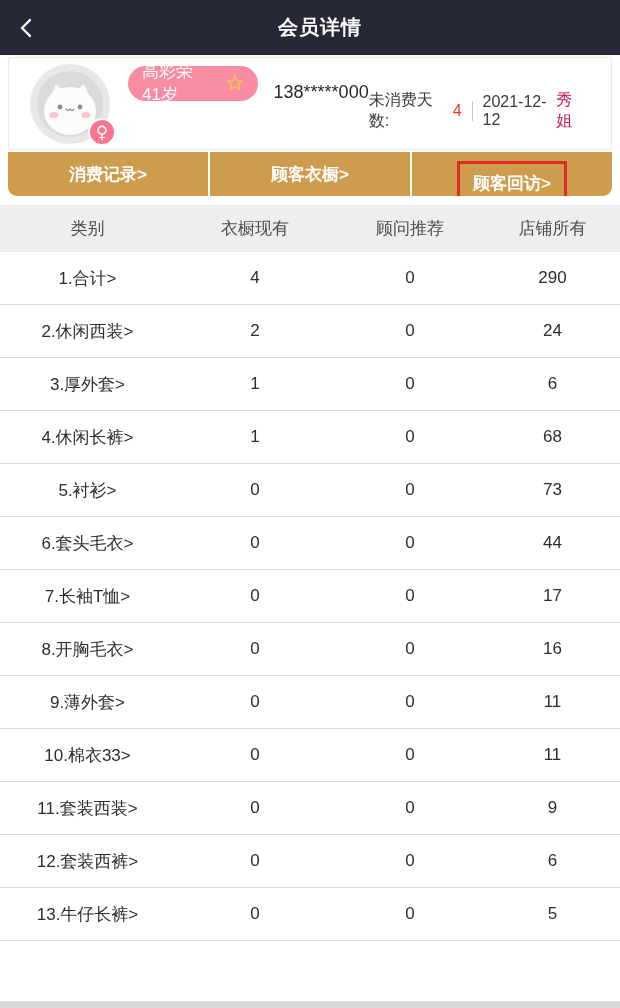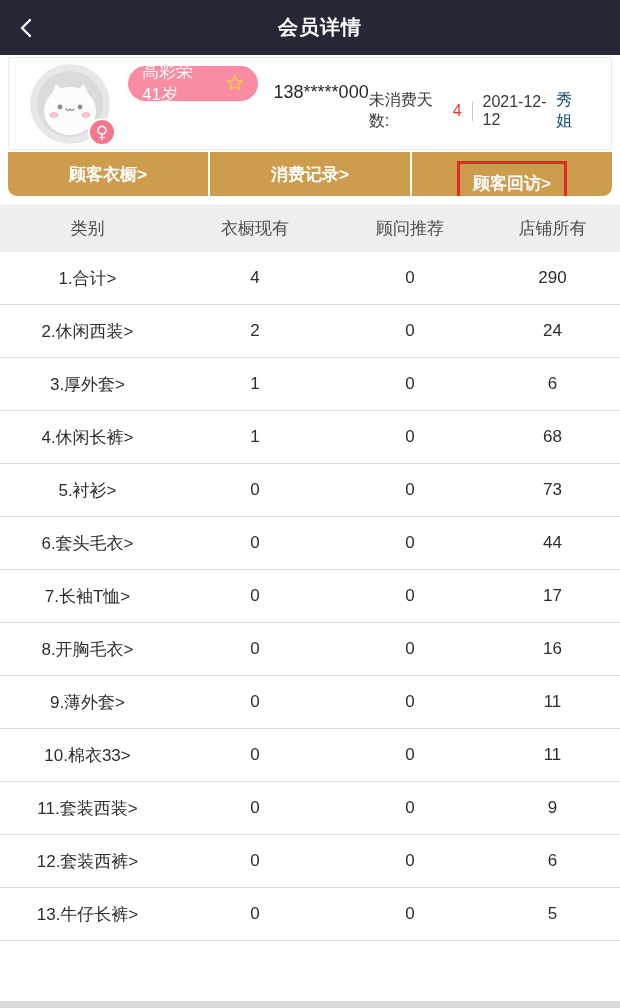--- a/index.html
+++ b/index.html
@@ -22,21 +22,21 @@
     background:var(--pink_dark,#F9758D); border:2px solid #fff; color:#fff;
     font-family:"DejaVu Sans",sans-serif; font-size:17px; line-height:24px; text-align:center; font-weight:bold; }
   .info { flex:1; margin-left:18px; display:flex; height:80px; justify-content:center; }
   .line1 { display:flex; align-items:center; height:35px; margin-top:2px; }
   .pill { display:inline-flex; align-items:center; gap:10px; background:var(--pink,#F98CA2); color:#fff;
     border-radius:18px; height:35px; padding:0 14px 0 14px; font-size:17px; }
   .phone { margin-left:16px; font-size:18px; color:#262626;margin-top:19px; }
   .line2 { display:flex; align-items:center; margin-top:14px; font-size:16px; color:#3a3a3a; padding-right:26px; }
   .red-num { color:var(--red_text,#E8392B); margin-left:8px; }
   .vdiv { display:inline-block; width:1px; height:20px; background:#c9c9c9; margin:0 10px; }
-  .advisor { margin-left:auto; color:#0c4a6e; }
+  .advisor { margin-left:auto; color:#be185d; }
 
   
   .btnbar { margin:0 8px; height:44px; flex:0 0 44px; background:var(--gold,#CE9C4D);
     border-radius:0 0 9px 9px; display:flex; overflow:visible; }
   .action-btn { flex:1; background:none; border:none; color:#fff; font-size:17px; font-weight:bold;
     display:flex; align-items:center; justify-content:center; cursor:pointer;
     font-family:"Liberation Sans","DejaVu Sans",sans-serif; }
   .action-btn + .action-btn { border-left:2px solid #fff; }
   .hl-box { display:inline-block; border:3px solid var(--red_highlight,#E12A26);
     padding:8px 13px; margin-top:18px; }
@@ -100,24 +100,24 @@
         <span class="red-num">4</span>
         <span class="vdiv"></span>
         <span>2021-12-12</span>
         <span class="advisor">秀姐</span>
       </div>
     </div>
   </section>
 
   <nav class="btnbar">
     <button class="action-btn">
+      <span>消费记录&gt;</span>
+    </button>
+    <button class="action-btn">
       <span>顾客衣橱&gt;</span>
-    </button>
-    <button class="action-btn">
-      <span>消费记录&gt;</span>
     </button>
     <button class="action-btn">
       <span class="hl-box">
         <span>顾客回访&gt;</span>
       </span>
     </button>
   </nav>
 
   <div class="gap"></div>
 

